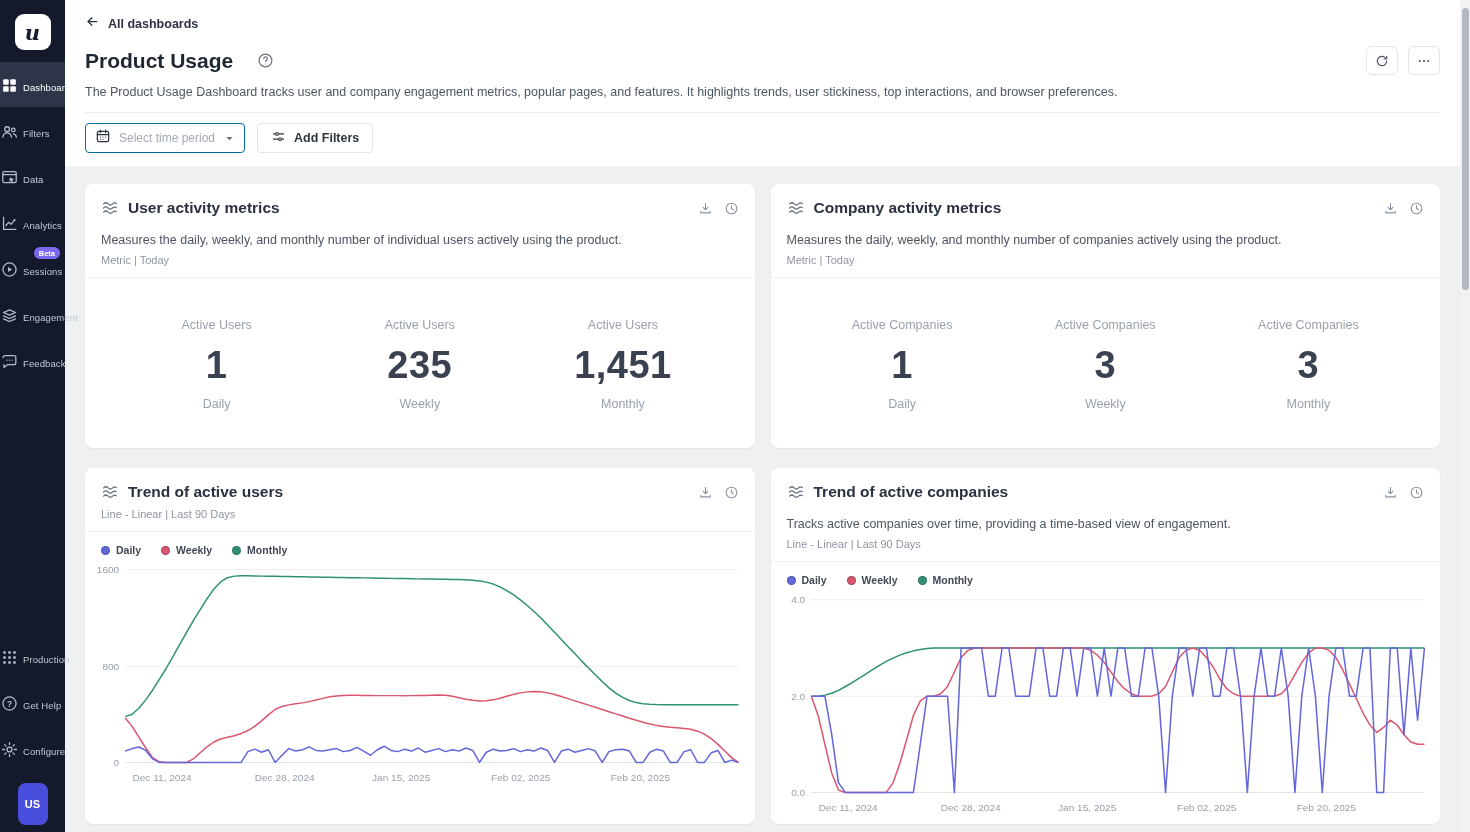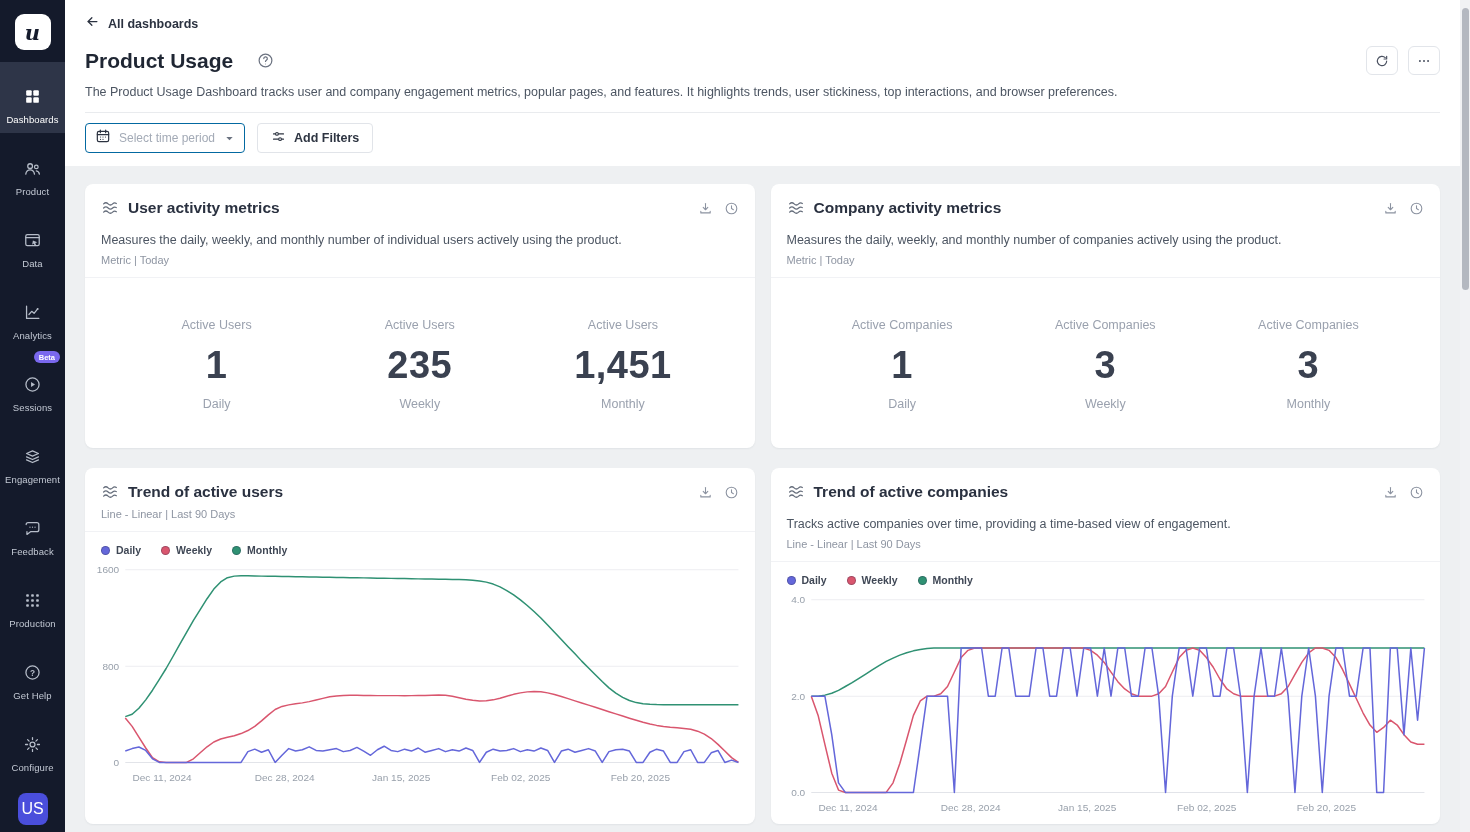--- a/index.html
+++ b/index.html
@@ -4,27 +4,27 @@
 <style>
   *{box-sizing:border-box;margin:0;padding:0}
   html,body{width:1470px;height:832px;overflow:hidden}
   body{font-family:"Liberation Sans",sans-serif;background:#eef0f2;color:#2b3240}
   .app{display:flex;height:100%}
 
   
   .sidebar{width:65px;background:#141a2b;display:flex;flex-direction:column;align-items:center;flex-shrink:0;z-index:5}
   .logo{width:36px;height:36px;background:#fff;border-radius:9px;margin:14px 0 12px;display:flex;align-items:center;justify-content:center;
         font-family:"DejaVu Serif",serif;font-style:italic;font-weight:bold;font-size:21px;color:#151b2c;cursor:pointer}
-  .nav-item{width:100%;padding:25px 0 8px;display:flex;flex-direction:column;align-items:center;gap:4px;color:#b6bdc9;cursor:pointer;position:relative;margin-bottom:1px}
+  .nav-item{width:100%;padding:14px 0 8px;display:flex;align-items:center;gap:4px;color:#b6bdc9;cursor:pointer;position:relative;margin-bottom:1px}
   .nav-item.active{background:#2e3548;color:#fff}
   .nav-item.active .nav-label{color:#fff}
   .nav-label{font-size:9.5px;color:#c3c9d4;letter-spacing:.1px}
   .badge-beta{position:absolute;top:1px;right:5px;background:#7a68ee;color:#fff;font-size:7.5px;font-weight:bold;padding:1.5px 5px;border-radius:8px}
   .sidebar-spacer{flex:1}
-  .avatar{width:30px;height:32px;background:#4a4edc;border-radius:8px;color:#fff;font-weight:normal;font-size:16px;display:flex;align-items:center;justify-content:center;margin:11px 0 7px;cursor:pointer}
+  .avatar{width:30px;height:42px;background:#4a4edc;border-radius:8px;color:#fff;font-weight:bold;font-size:11px;display:flex;align-items:center;justify-content:center;margin:11px 0 7px;cursor:pointer}
 
   
   .main{flex:1;display:flex;flex-direction:column;min-width:0;position:relative}
   .topbar{background:#fff;padding:14px 30px 0 20px}
   .back-row{display:flex;align-items:center;gap:8px;color:#2b3240;margin-bottom:13px;cursor:pointer;width:fit-content}
   .back-label{font-size:12.5px;font-weight:bold}
   .title-row{display:flex;align-items:center;gap:24px}
   .page-title{font-size:21px;font-weight:bold;color:#1f2633}
   .help-icon{color:#6b7280;display:flex;cursor:pointer}
   .title-actions{margin-left:auto;display:flex;gap:10px}
@@ -90,21 +90,21 @@
 
     <div class="nav-item">
       <span class="icon">
         <svg width="19" height="19" viewBox="0 0 24 24" fill="none" stroke="currentColor" stroke-width="1.6" stroke-linecap="round" stroke-linejoin="round">
             <circle cx="9" cy="9" r="3"></circle>
             <circle cx="16.8" cy="10" r="2.3"></circle>
             <path d="M3.5 19c.5-3.4 2.8-5.4 5.5-5.4s5 2 5.5 5.4"></path>
             <path d="M16.8 14.9c2 .3 3.5 1.8 3.9 4.1"></path>
           </svg>
       </span>
-      <span class="nav-label">Product</span>
+      <span class="nav-label">Filters</span>
     </div>
 
     <div class="nav-item">
       <span class="icon">
         <svg width="19" height="19" viewBox="0 0 24 24" fill="none" stroke="currentColor" stroke-width="1.6" stroke-linecap="round" stroke-linejoin="round">
             <rect x="3.5" y="4.5" width="17" height="14" rx="2"></rect>
             <path d="M3.5 8.5h17"></path>
             <path d="M12.5 12l5.5 2.2-2.5 1 1 2.6-1.8.7-1-2.6-2.2 1.6z" fill="currentColor" stroke="none"></path>
           </svg>
       </span>

